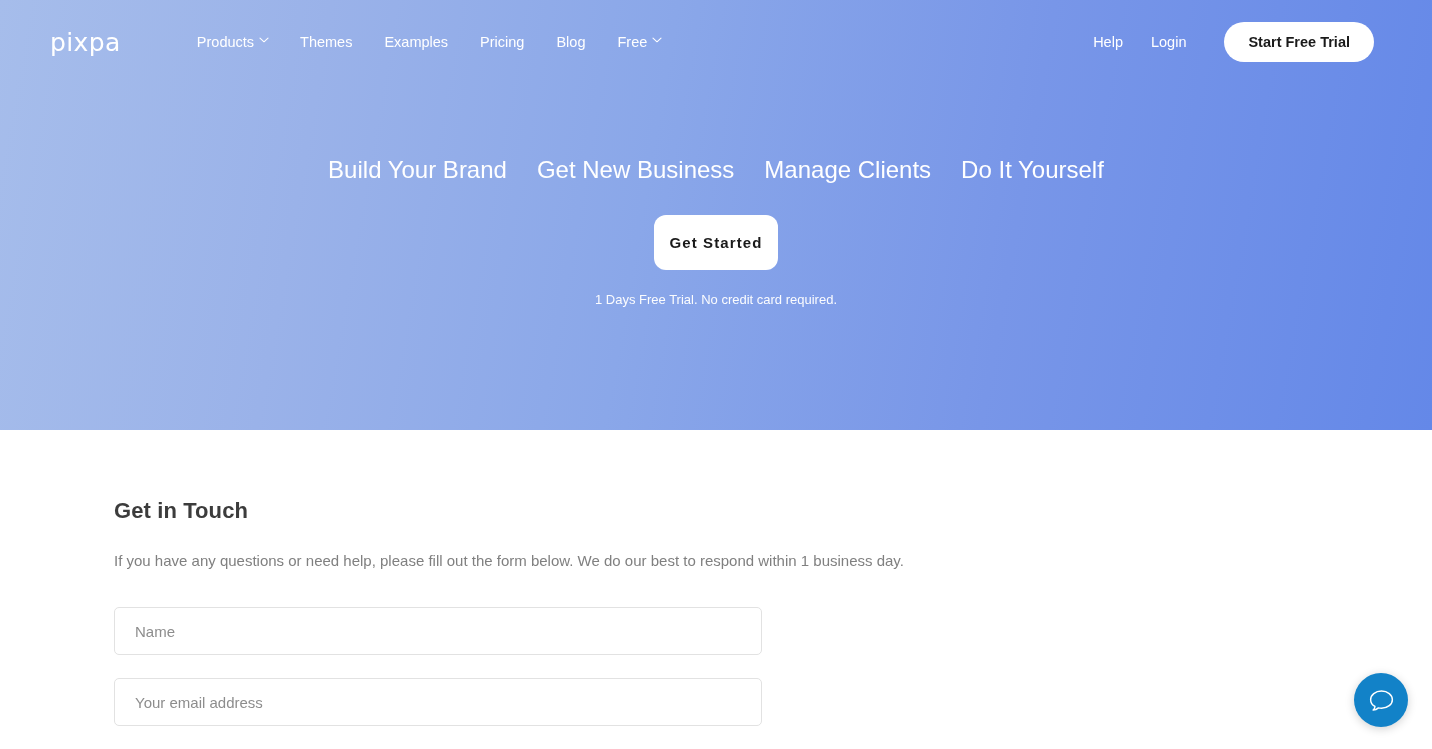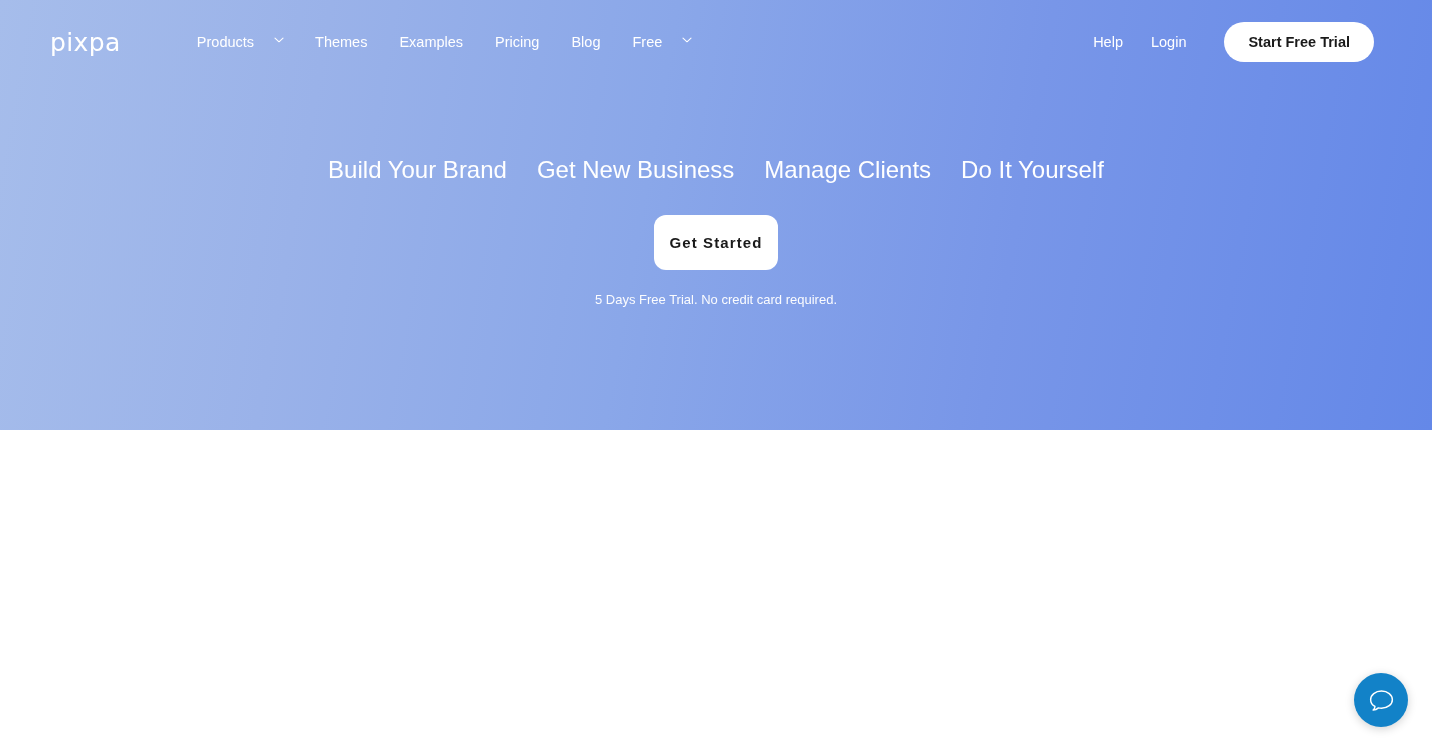--- a/index.html
+++ b/index.html
@@ -58,21 +58,21 @@
   .nav-left {
     display: flex;
     align-items: center;
     margin-left: 60px;
     gap: 0px;
   }
 
   .nav-link {
     display: inline-flex;
     align-items: center;
-    gap: 20px;
+    gap: 5px;
     color: #ffffff;
     font-size: 14.5px;
     line-height: 1;
     padding: 8px 16px;
     cursor: pointer;
     white-space: nowrap;
     text-decoration: none;
     justify-content: space-between;
   }
 
@@ -298,26 +298,41 @@
         <span>Build Your Brand</span>
         <span>Get New Business</span>
         <span>Manage Clients</span>
         <span>Do It Yourself</span>
       </div>
 
       <div>
         <button class="btn-getstarted">Get Started</button>
       </div>
 
-      <p class="hero-note">5 Days Free Trial. No credit card required.</p>
+      <p class="hero-note">1 Days Free Trial. No credit card required.</p>
 
     </div>
 
   </section>
 
+  <section class="contact">
+
+    <h2 class="contact-title">Get in Touch</h2>
+
+    <p class="contact-sub">If you have any questions or need help, please fill out the form below. We do our best to respond within 1 business day.</p>
+
+    <form class="contact-form">
+
+      <input class="field" type="text" placeholder="Name" style="">
+
+      <input class="field" type="email" placeholder="Your email address" style="">
+
+    </form>
+
+  </section>
 
   <button class="chat-widget">
     <span>
       <svg viewBox="0 0 28 26" width="27" height="25" aria-hidden="true">
         <path d="M14 3.2 C7.6 3.2 2.7 7.2 2.7 12.1 C2.7 15.0 4.5 17.6 7.2 19.2 C7.1 20.5 6.5 21.9 5.3 23.0 C7.4 22.8 9.4 21.9 10.8 20.7 C11.8 20.9 12.9 21.0 14 21.0 C20.4 21.0 25.3 17.0 25.3 12.1 C25.3 7.2 20.4 3.2 14 3.2 Z" fill="none" stroke="#ffffff" stroke-width="1.5" stroke-linejoin="round"></path>
       </svg>
     </span>
   </button>
 
 </div>

